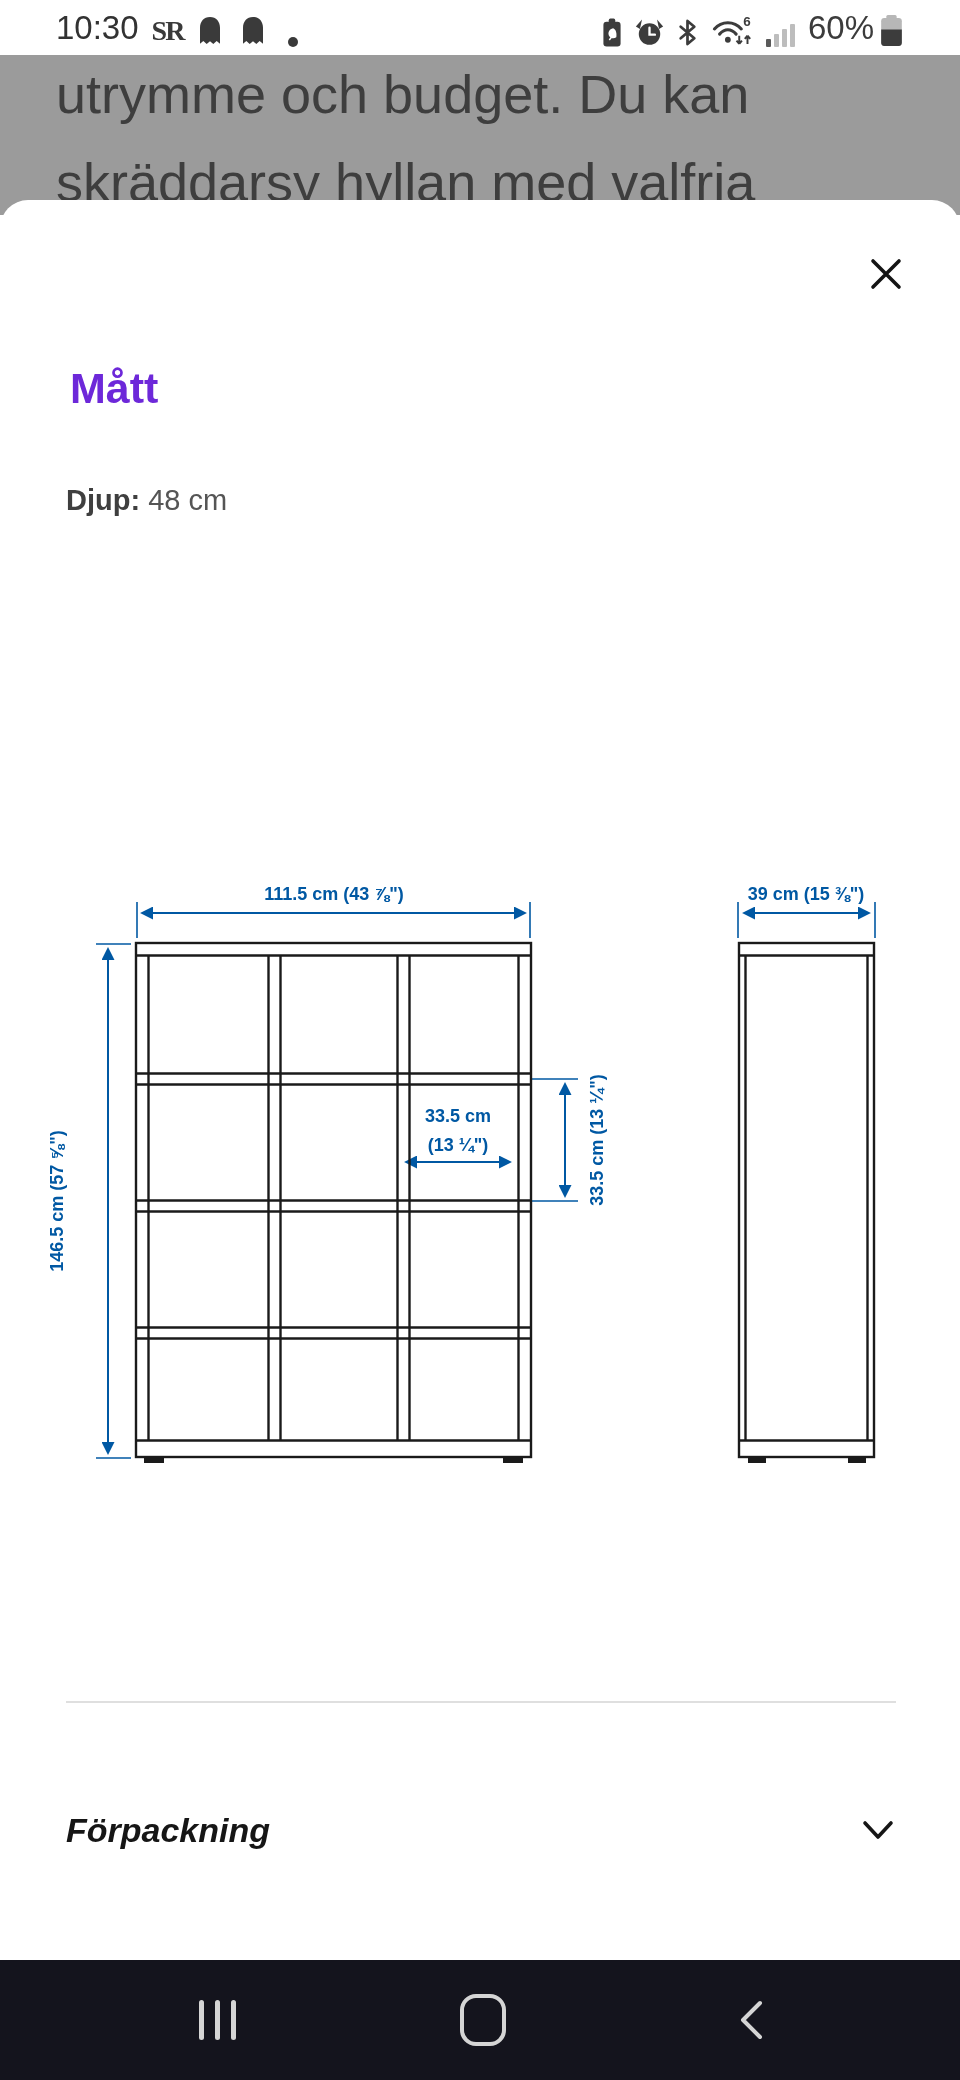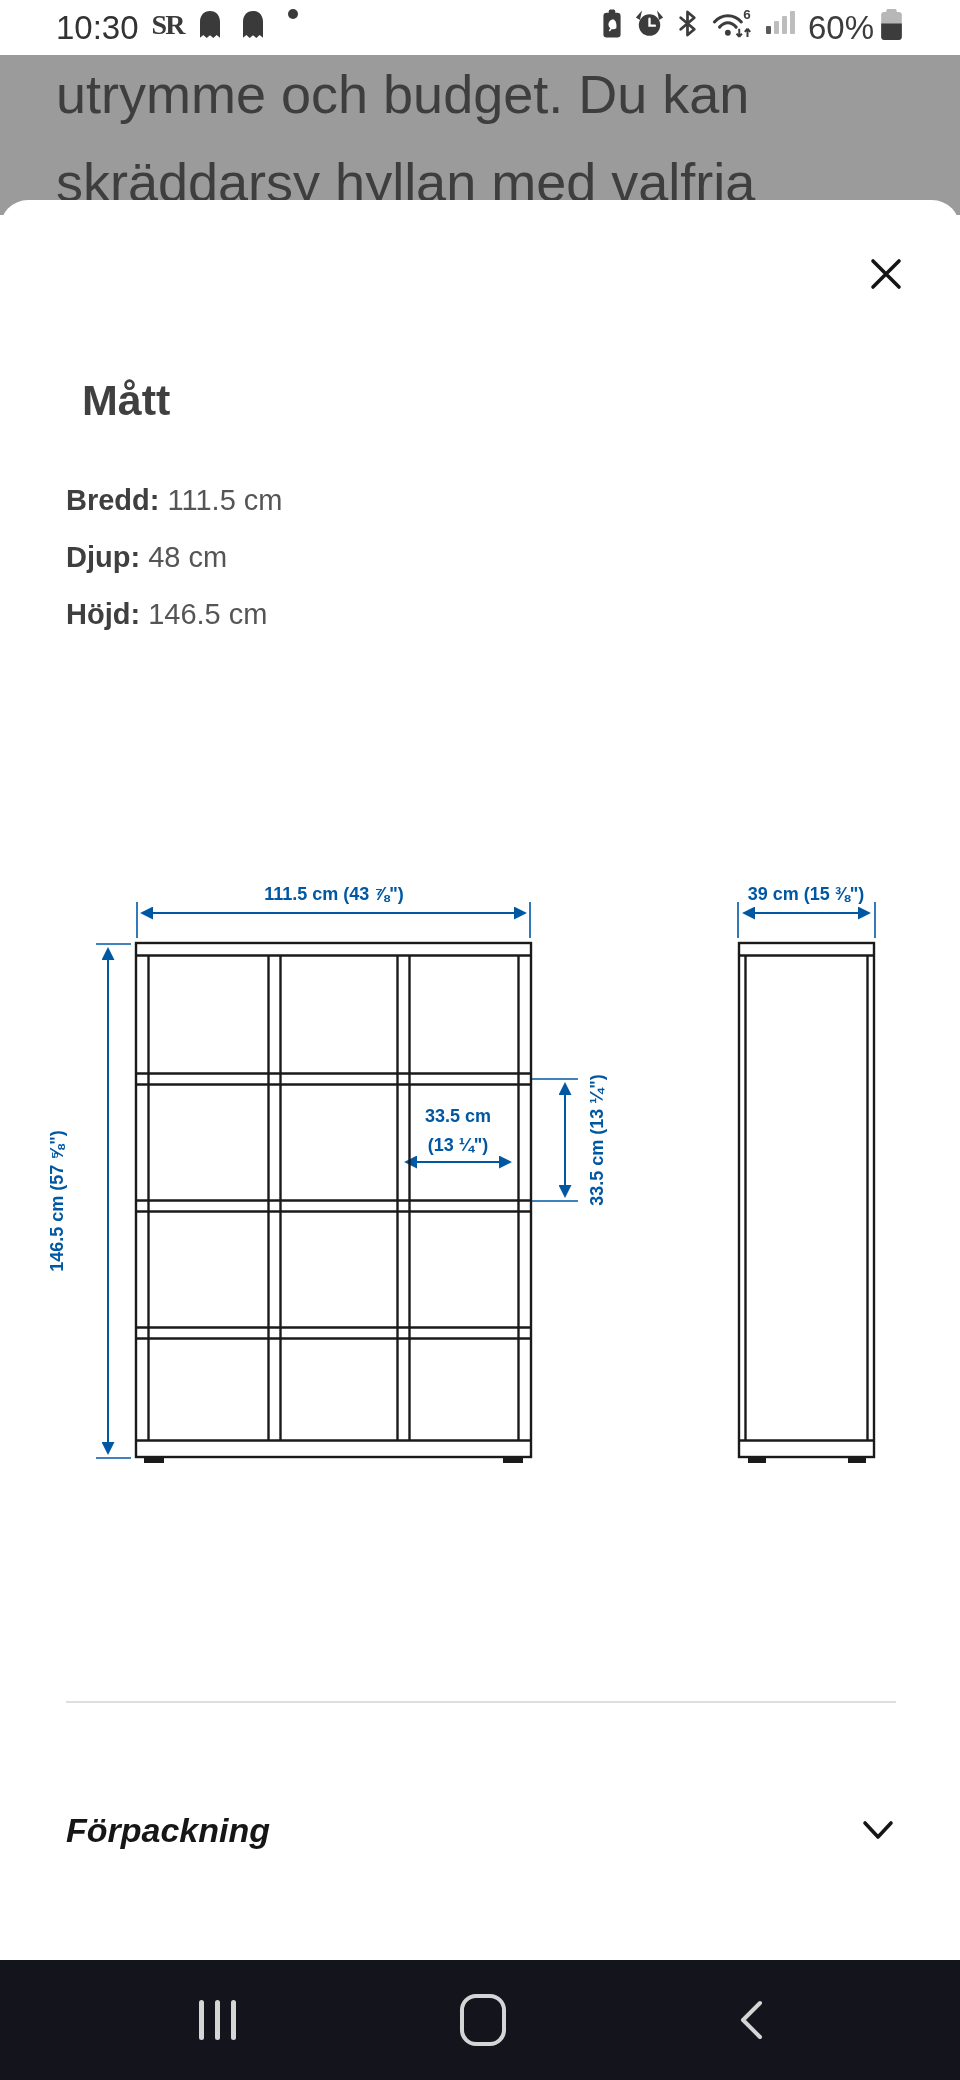--- a/index.html
+++ b/index.html
@@ -3,21 +3,21 @@
 <meta charset="utf-8">
 <style>
   html,body{margin:0;padding:0;background:#777;}
   .screen{position:relative;width:960px;height:2080px;background:#fff;overflow:hidden;
           font-family:"Liberation Sans","DejaVu Sans",sans-serif;}
 
   
   .status-bar{position:absolute;top:0;left:0;width:960px;height:55px;background:#fff;
               display:flex;align-items:center;justify-content:space-between;
               padding:0 57px 0 56px;box-sizing:border-box;z-index:5;}
-  .sb-left,.sb-right{display:flex;align-items:flex-start;}
+  .sb-left,.sb-right{display:flex;align-items:flex-end;}
   .sb-time{font-size:33px;color:#323232;letter-spacing:0;}
   .sb-sr{font-family:"Liberation Serif","DejaVu Serif",serif;font-weight:bold;
          font-size:28px;color:#3a3a3a;margin-left:13px;letter-spacing:-2px;}
   .sb-ghost{margin-left:11px;display:flex;}
   .sb-dot{width:10px;height:10px;border-radius:50%;background:#3a3a3a;margin-left:19px;}
   .sb-right > *{margin-left:13px;display:flex;}
   .sb-batt-text{font-size:33px;color:#3c3c3c;margin-left:12px;}
 
   
   .bg-page{position:absolute;top:55px;left:0;width:960px;height:160px;background:#9b9b9b;
@@ -26,21 +26,21 @@
   .bg-line1{top:8px;}
   .bg-line2{top:96px;}
 
   
   .modal{position:absolute;top:200px;left:0;width:960px;height:1760px;background:#fff;
          border-radius:28px 28px 0 0;z-index:3;}
   .close-btn{position:absolute;top:50px;right:50px;width:48px;height:48px;border:none;
              background:transparent;padding:0;cursor:pointer;display:flex;
              align-items:center;justify-content:center;}
   .modal-title{position:absolute;top:160px;left:66px;font-size:43px;font-weight:bold;
-               color:#404040;margin:16px;}
+               color:#6d28d9;margin:4px;}
   .dims{position:absolute;top:272px;left:66px;font-size:29px;line-height:57px;color:#555;}
   .dims b{color:#3f3f3f;}
   .drawing{position:absolute;top:660px;left:0;}
   .divider{position:absolute;top:1501px;left:66px;width:830px;height:2px;background:#dfdfdf;}
   .section-row{position:absolute;top:1595px;left:0;width:960px;height:70px;
                display:flex;align-items:center;justify-content:space-between;
                padding:0 66px;box-sizing:border-box;background:transparent;border:none;
                cursor:pointer;font-style:italic;}
   .section-label{font-size:34px;font-weight:bold;color:#161616;}
 
@@ -138,23 +138,21 @@
       <span style="display:flex;">
         <svg width="36" height="36" viewBox="0 0 36 36">
             <path d="M5,5 L31,31 M31,5 L5,31" stroke="#141414" stroke-width="3.6" stroke-linecap="round"></path>
           </svg>
       </span>
     </button>
 
     <h2 class="modal-title">Mått</h2>
 
     <div class="dims">
-      <div><b>Bredd:</b> <span>111.5 cm</span></div>
       <div><b>Djup:</b> <span>48 cm</span></div>
-      <div><b>Höjd:</b> <span>146.5 cm</span></div>
     </div>
 
     <svg class="drawing" width="960" height="620" viewBox="0 0 960 620">
       <defs>
         <marker id="arr" viewBox="0 0 10 10" refX="8.5" refY="5" markerWidth="6.5" markerHeight="6.5" orient="auto-start-reverse">
           <path d="M0,0 L10,5 L0,10 z" fill="#0058a3"></path>
         </marker>
       </defs>
 
       <g stroke="#0058a3" stroke-width="1.6">

